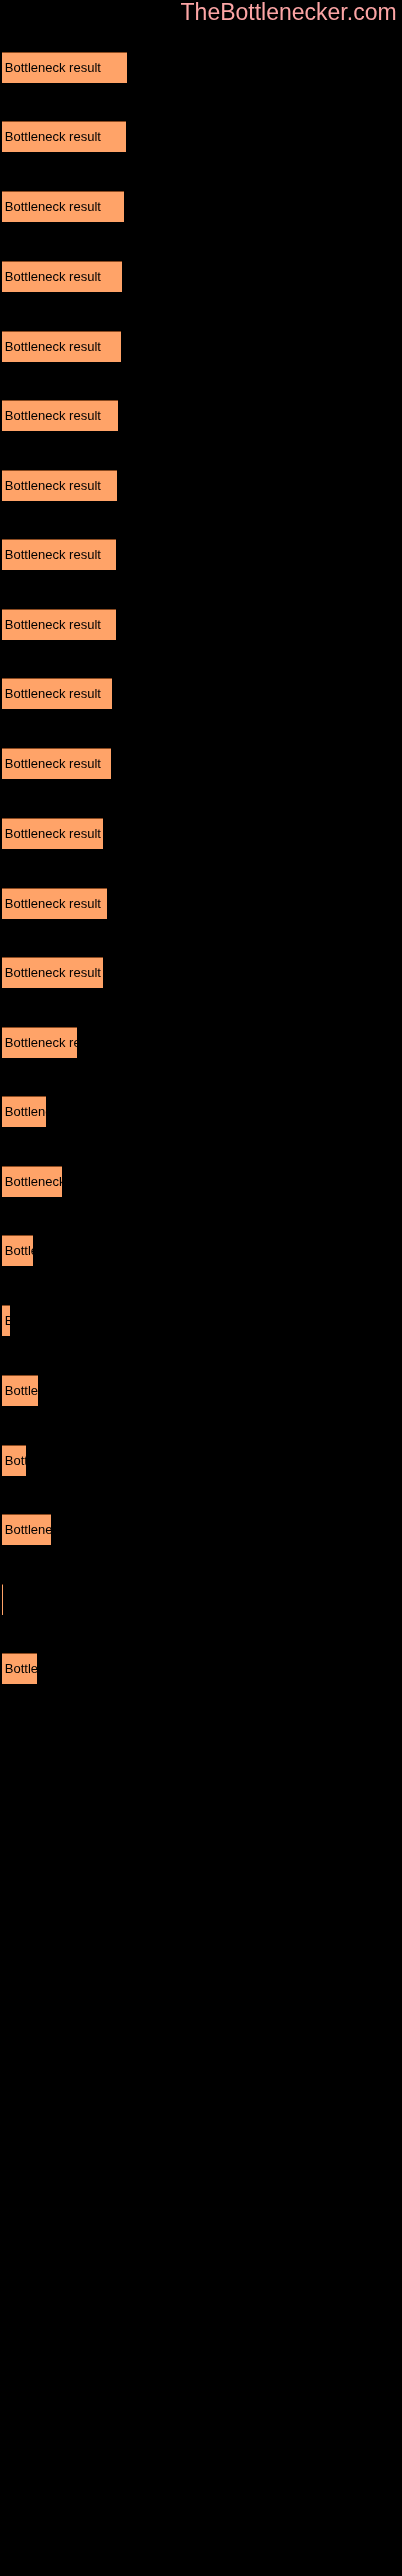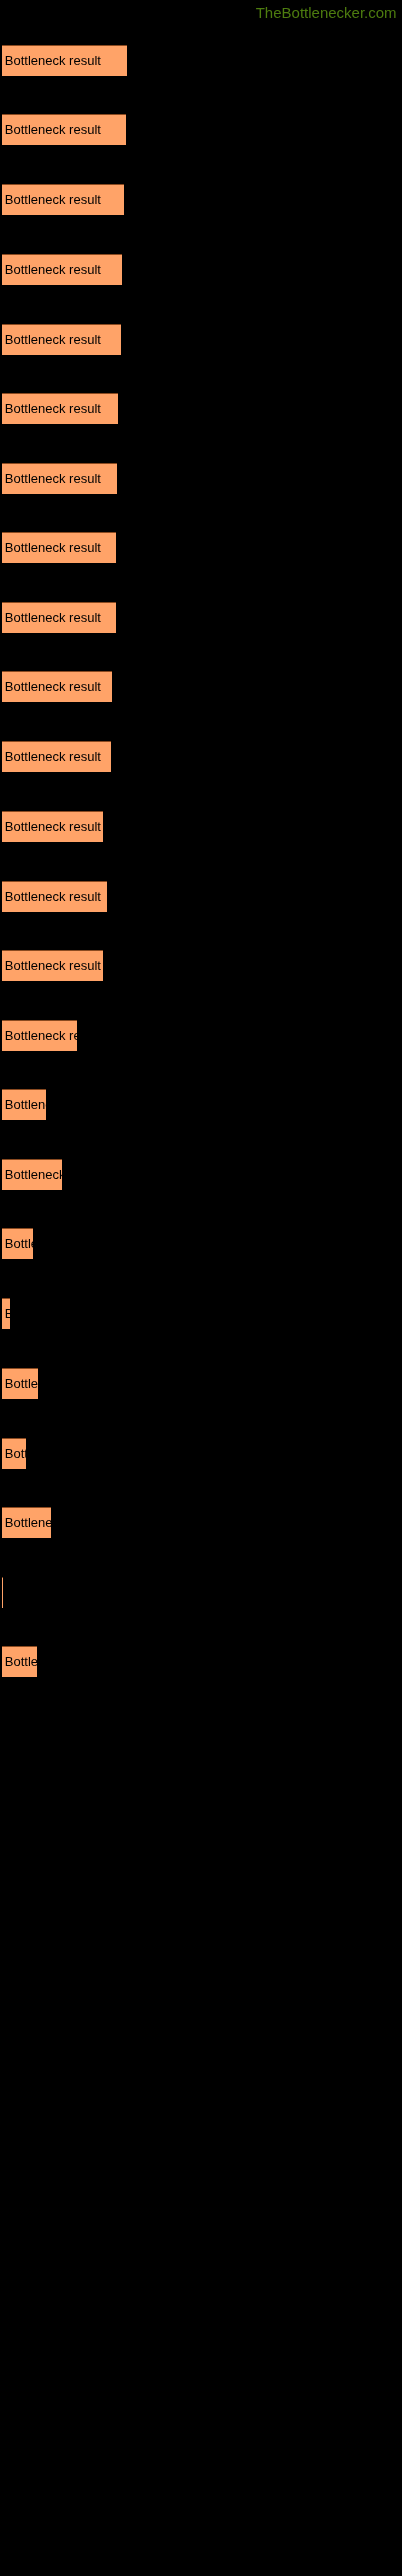--- a/index.html
+++ b/index.html
@@ -13,32 +13,32 @@
     width: 403px;
     height: 2576px;
     background: #000000;
     overflow: hidden;
     font-family: "Liberation Sans", sans-serif;
   }
   #site-title {
     position: absolute;
     right: 6.4px;
     top: 1.6px;
-    color: #4d7c0f;
+    color: #fca5a5;
     font-family: "Liberation Sans", sans-serif;
-    font-size: 15px;
+    font-size: 23px;
     line-height: 21px;
     letter-spacing: 0px;
     white-space: nowrap;
     user-select: none;
   }
   #chart-area {
     position: absolute;
     left: 0;
-    top: 0;
+    top: 7px;
     width: 403px;
     height: 1870px;
   }
   .bar-row {
     position: absolute;
     left: 1.6px;
     height: 31px;
   }
   .bar {
     position: relative;

